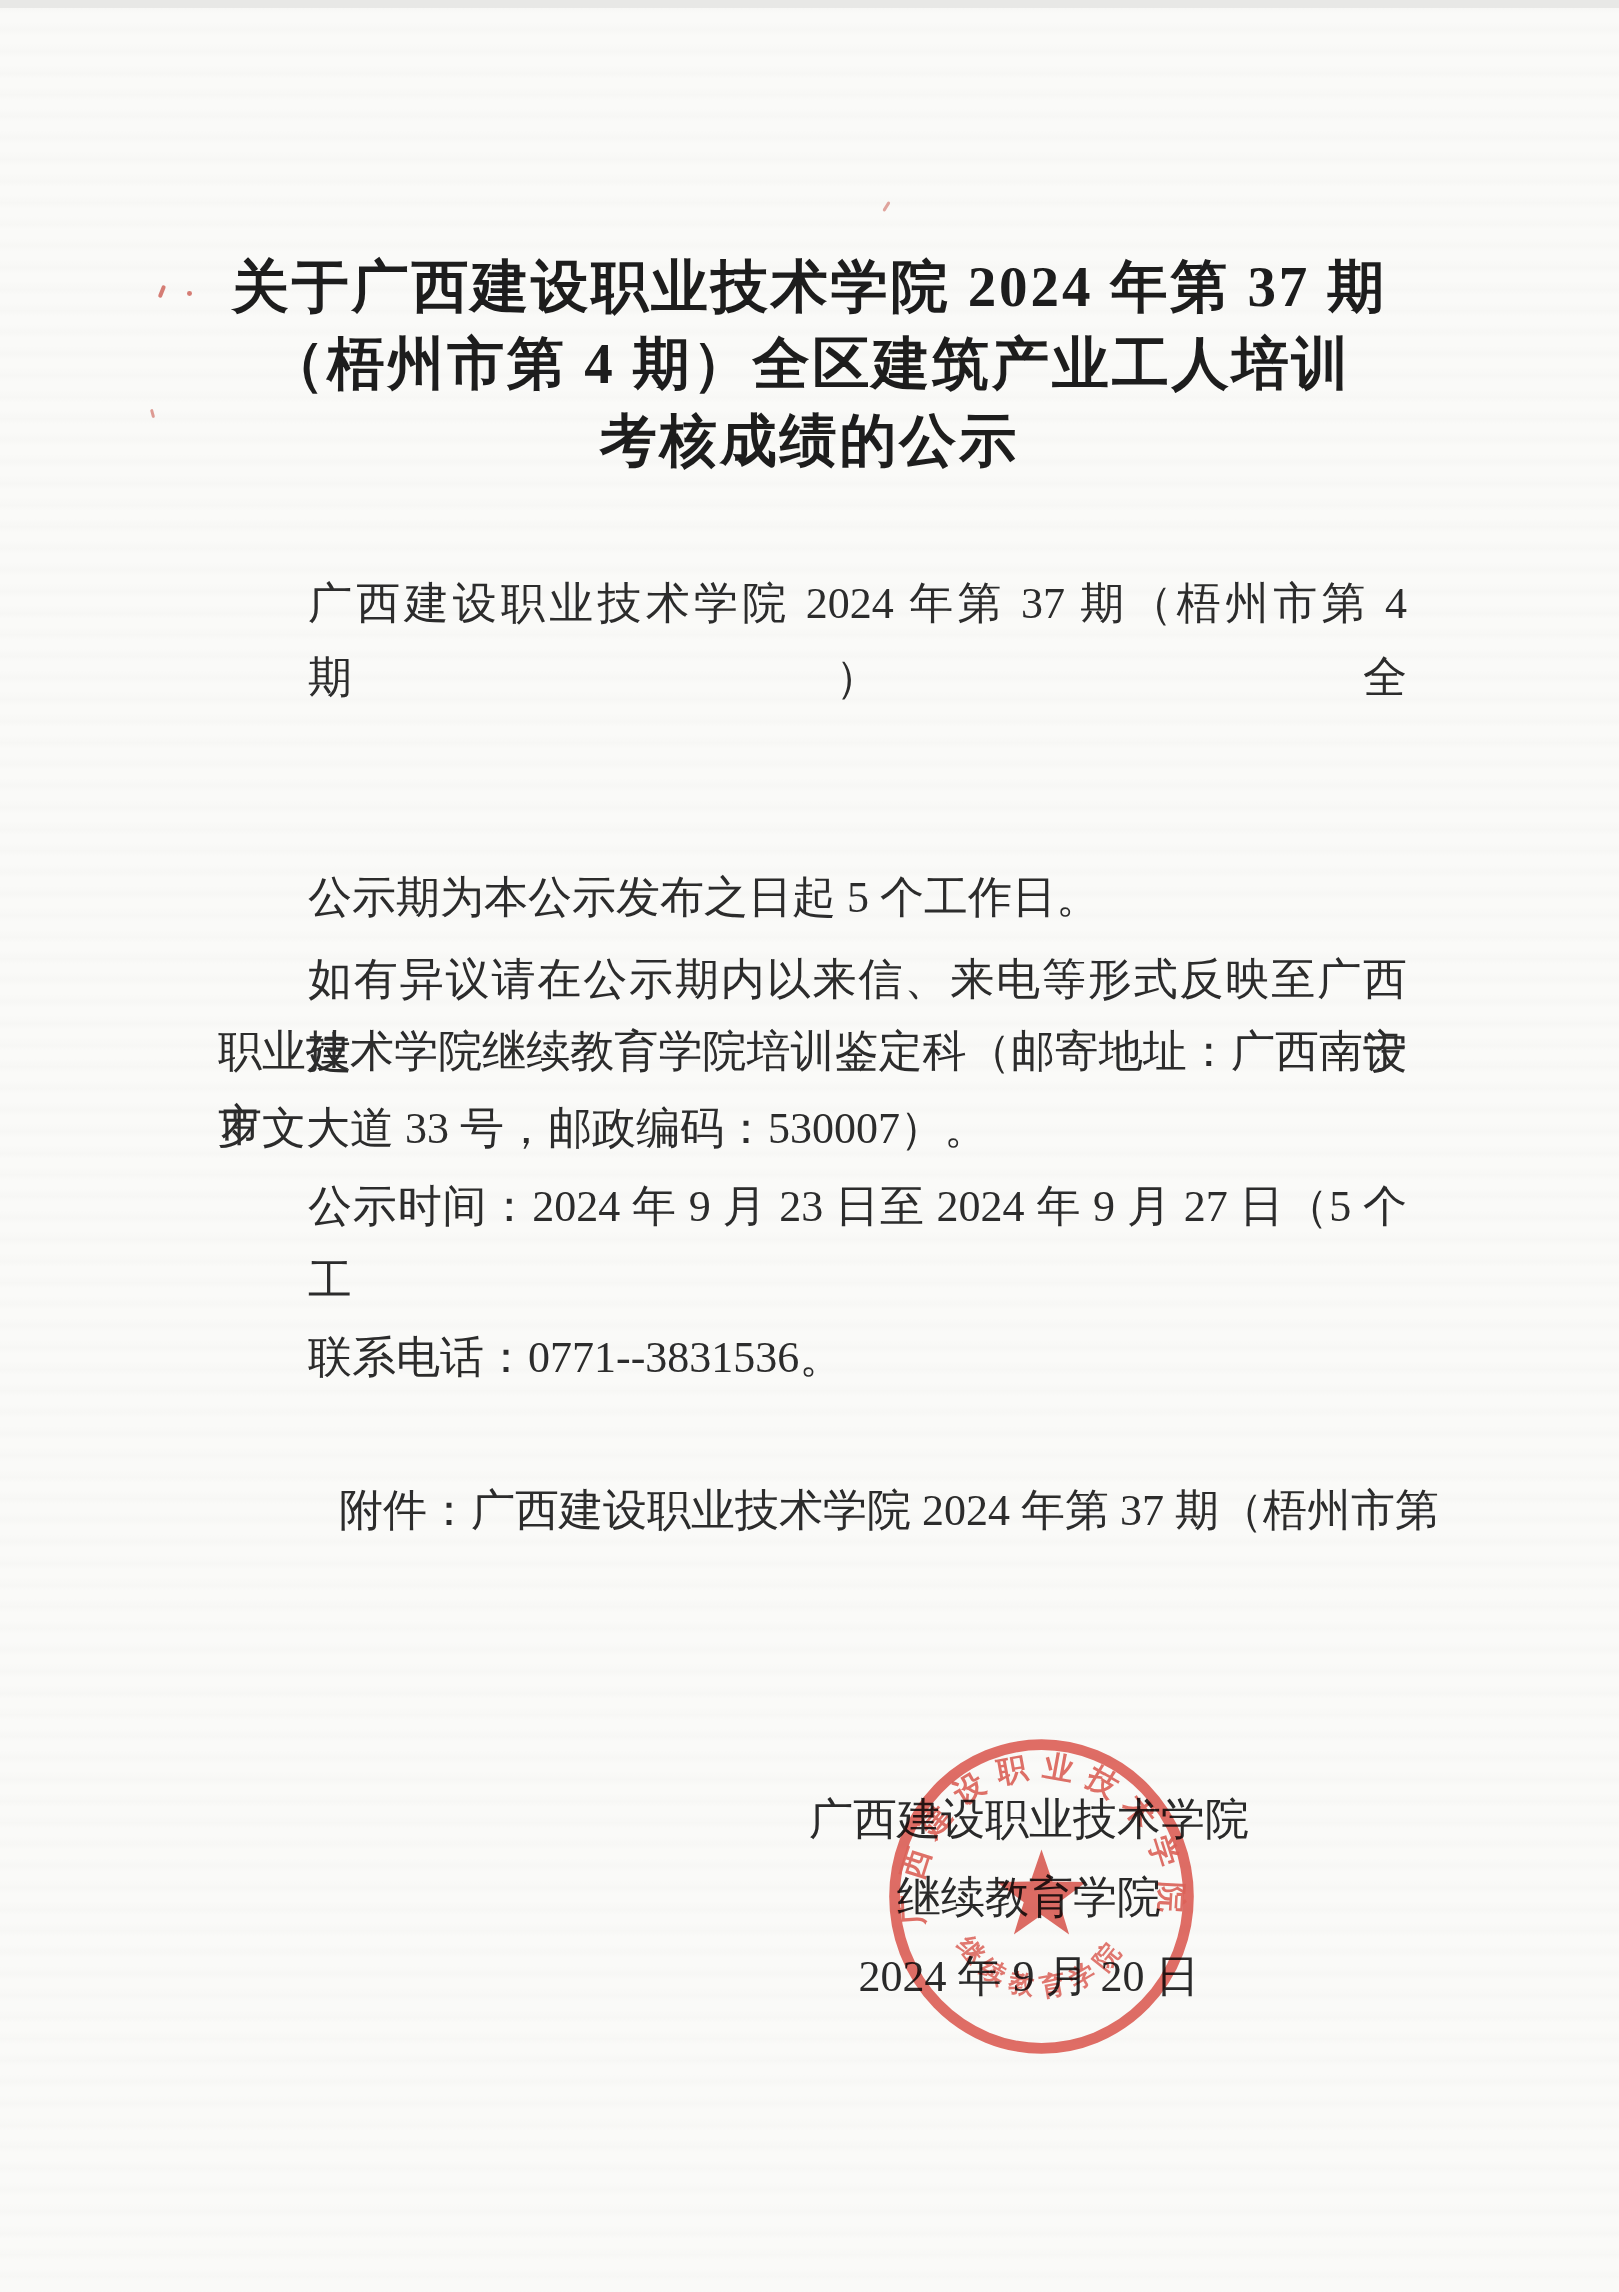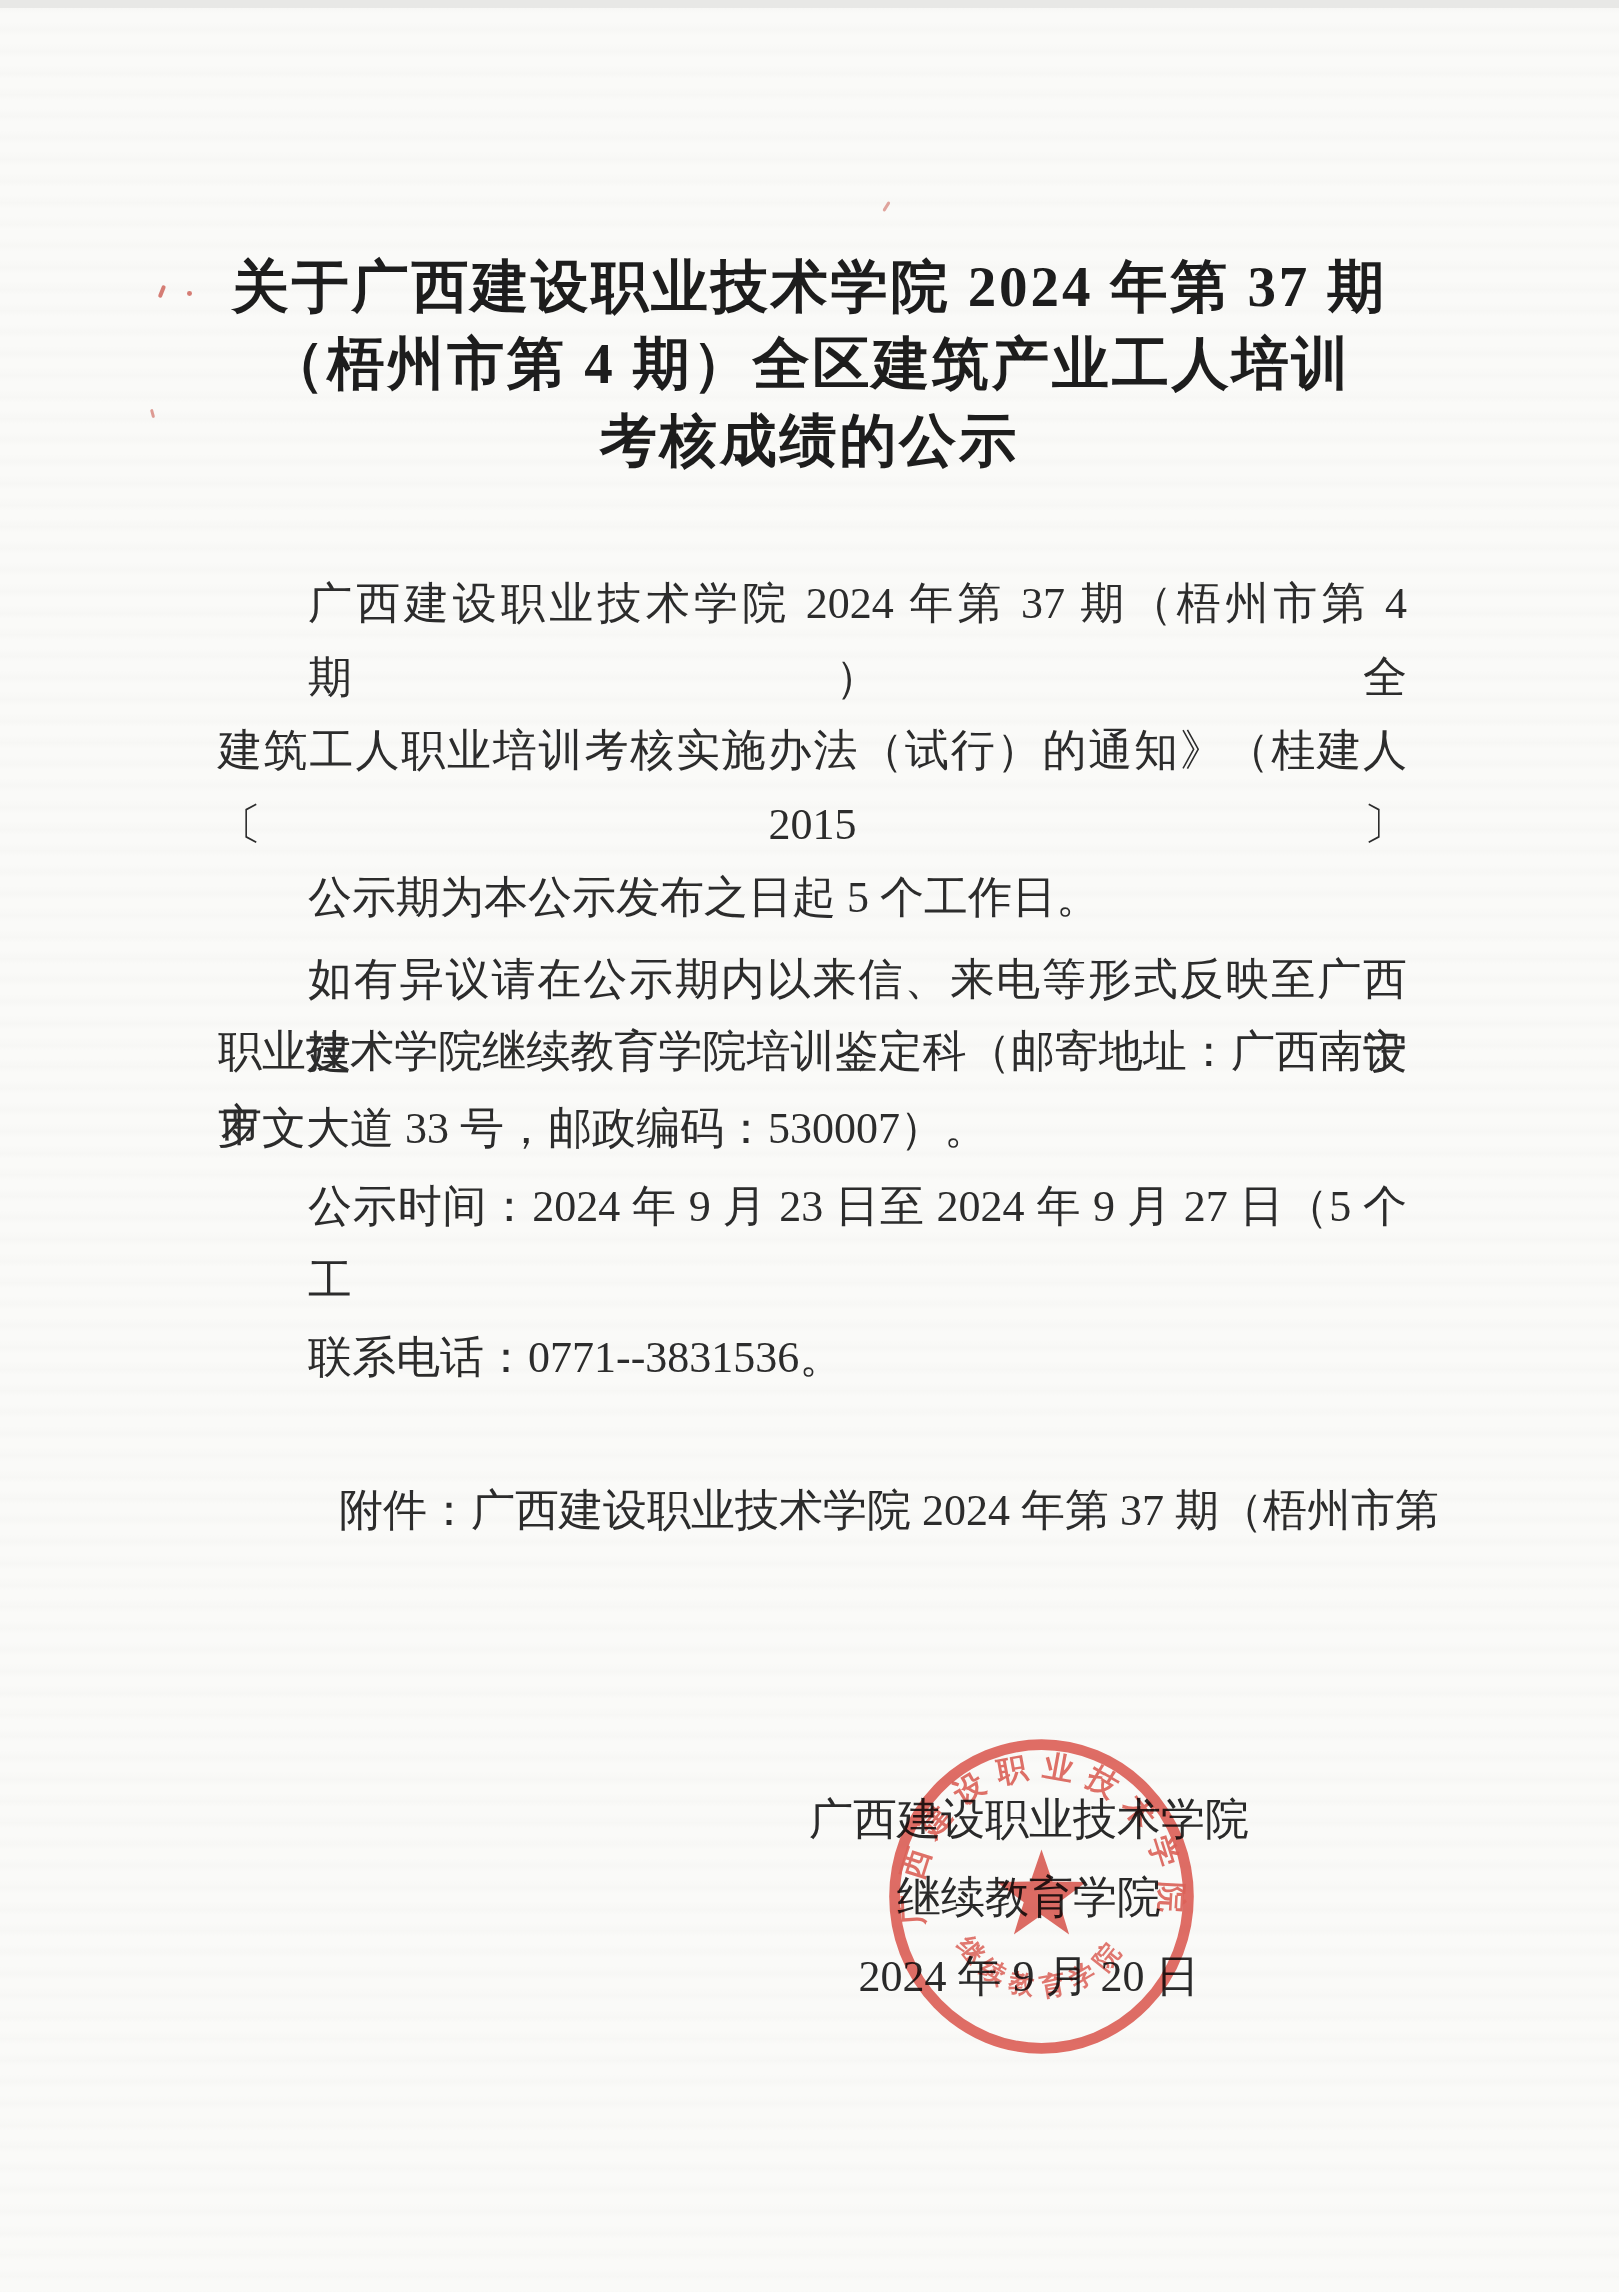--- a/index.html
+++ b/index.html
@@ -131,21 +131,20 @@
   <div class="speck speck-3"></div>
   <div class="speck speck-4"></div>
 
   <div class="doc-title">
     <div>关于广西建设职业技术学院 2024 年第 37 期</div>
     <div>（梧州市第 4 期）全区建筑产业工人培训</div>
     <div>考核成绩的公示</div>
   </div>
 
   <div class="bline j i2" style="top:559px">广西建设职业技术学院 2024 年第 37 期（梧州市第 4 期）全</div>
-  <div class="bline j" style="top:706px">建筑工人职业培训考核实施办法（试行）的通知》（桂建人〔2015〕</div>
   <div class="bline i2" style="top:853px">公示期为本公示发布之日起 5 个工作日。</div>
   <div class="bline j i2" style="top:935px">如有异议请在公示期内以来信、来电等形式反映至广西建设</div>
   <div class="bline j" style="top:1007px">职业技术学院继续教育学院培训鉴定科（邮寄地址：广西南宁市</div>
   <div class="bline" style="top:1084px">罗文大道 33 号，邮政编码：530007）。</div>
   <div class="bline j i2" style="top:1162px">公示时间：2024 年 9 月 23 日至 2024 年 9 月 27 日（5 个工</div>
   <div class="bline i2" style="top:1313px">联系电话：0771--3831536。</div>
 
   <div class="bline att1" style="top:1466px">附件：广西建设职业技术学院 2024 年第 37 期（梧州市第</div>
 
   <div class="signature">

